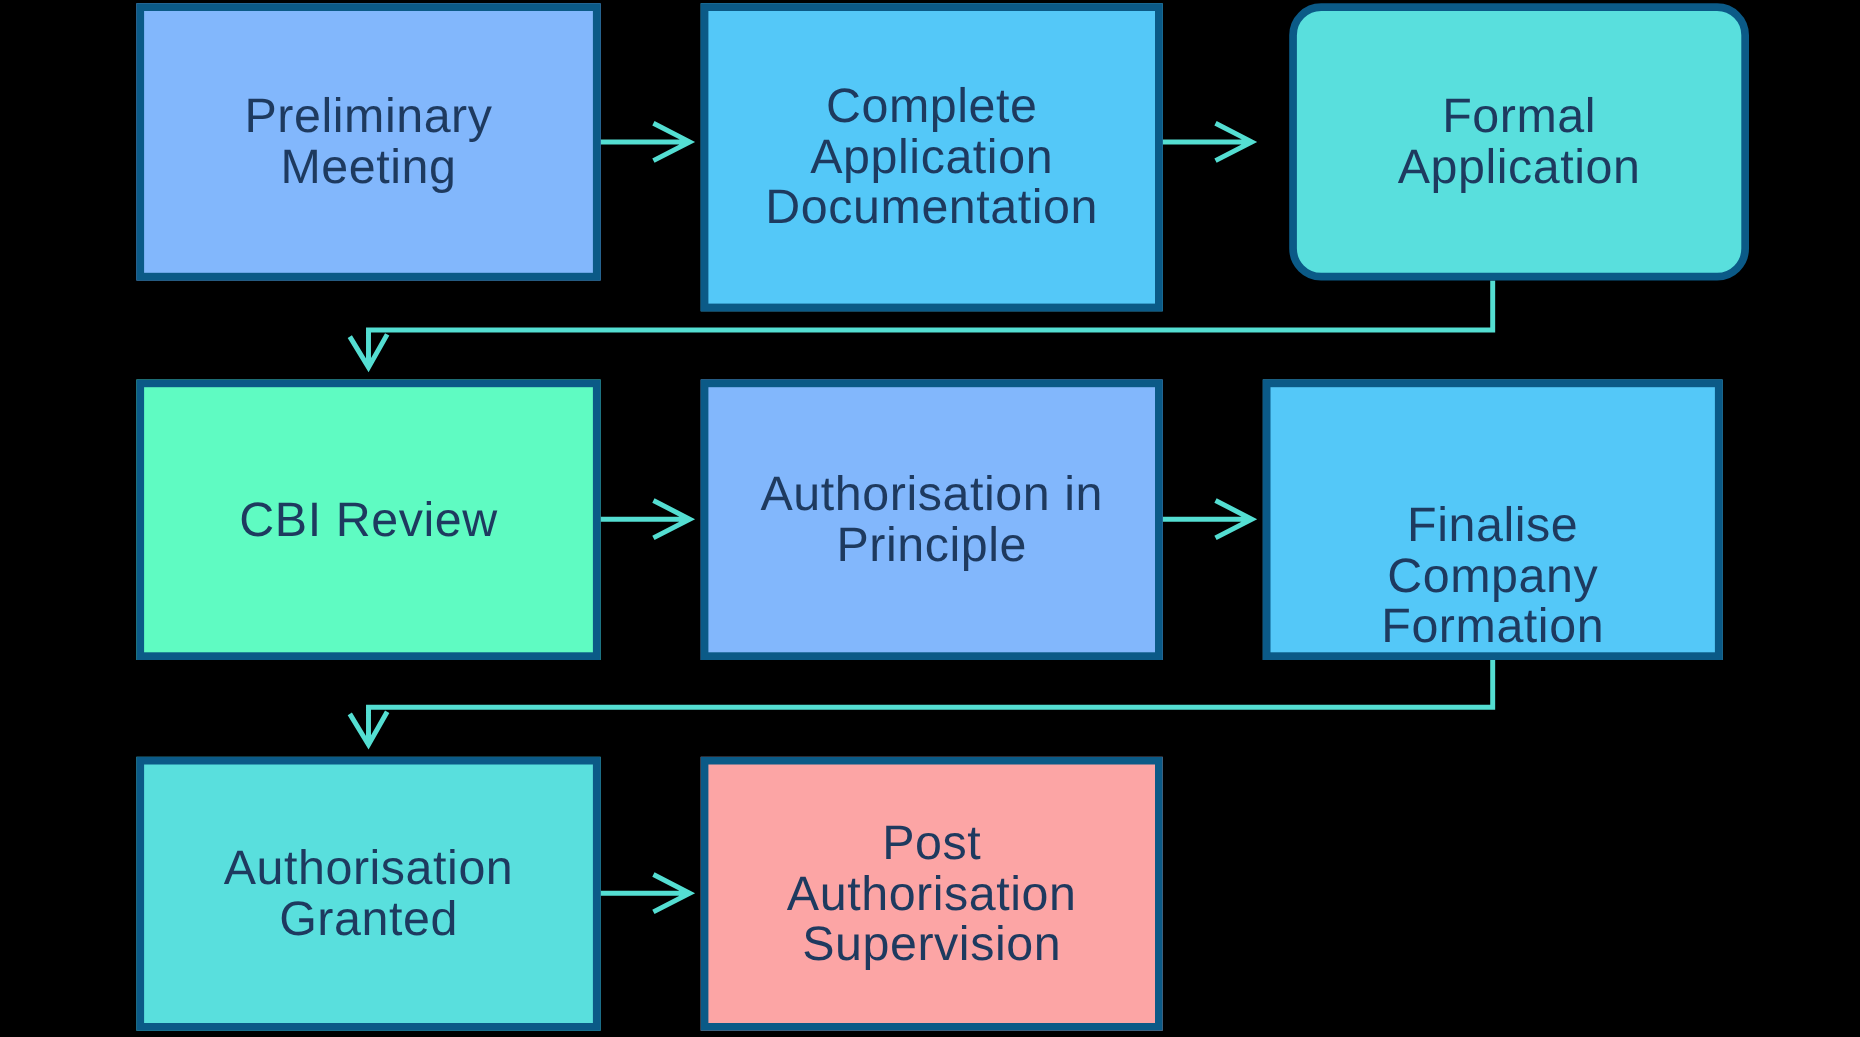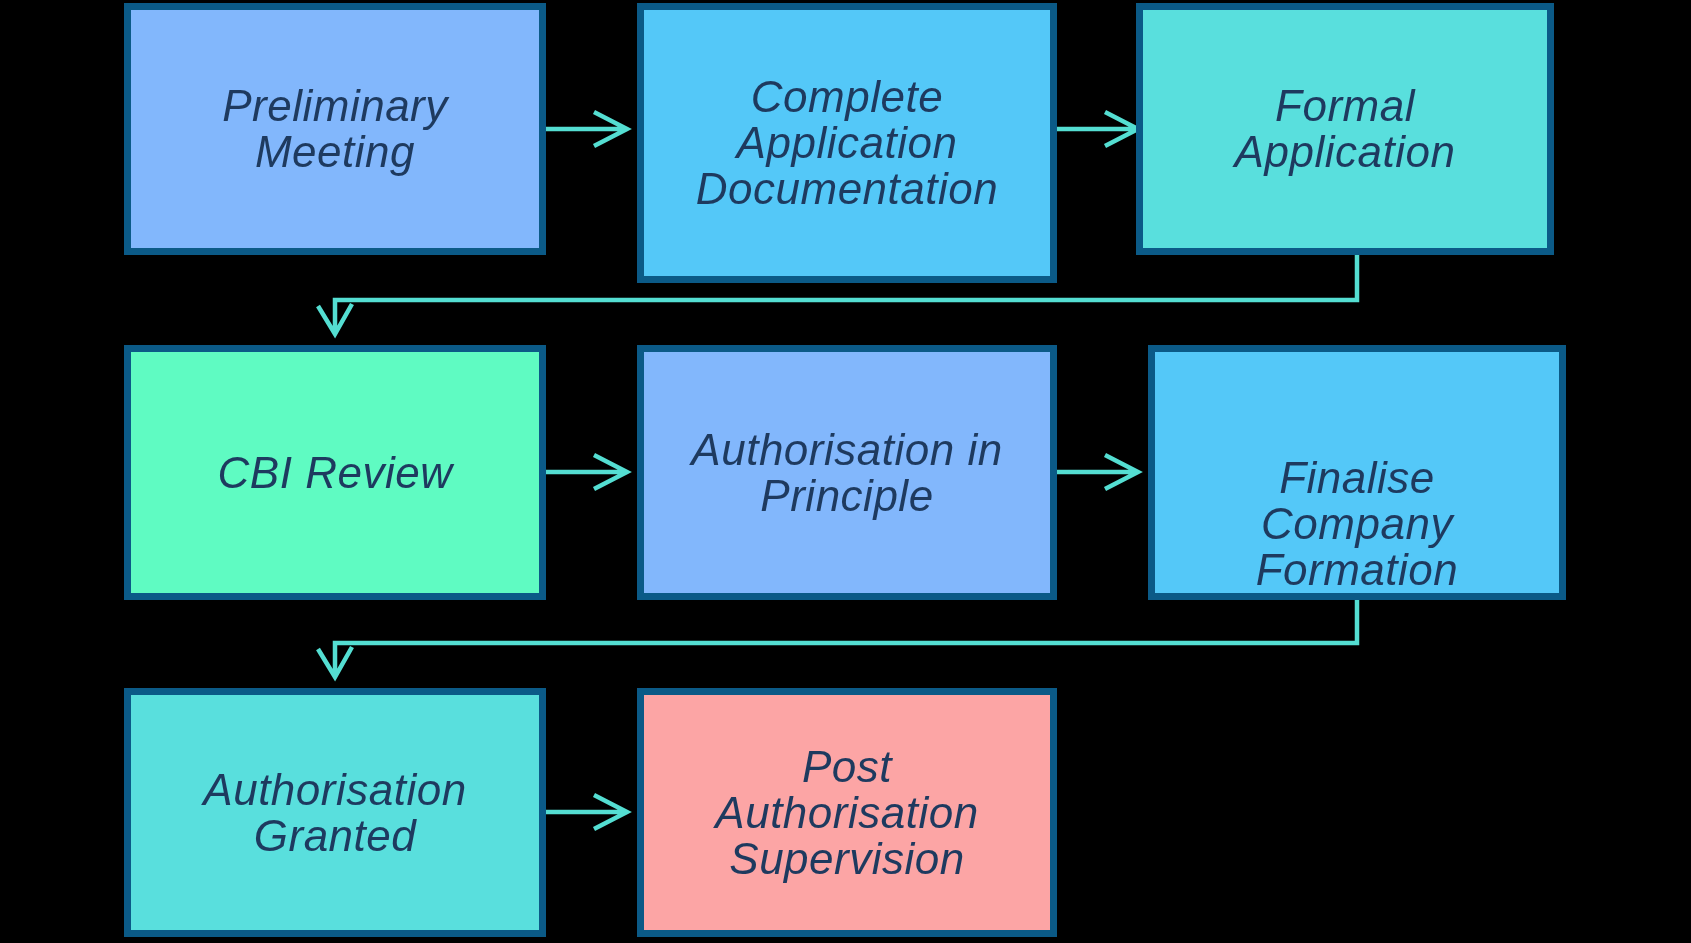--- a/index.html
+++ b/index.html
@@ -31,32 +31,31 @@
     stroke-linecap: butt;
     stroke-linejoin: miter;
   }
   .box {
     position: absolute;
     border: 7px solid var(--border);
     display: flex;
     align-items: center;
     justify-content: center;
     text-align: center;
-    font-style: italic;
   }
   .box .label {
     color: var(--text);
     font-size: 44px;
     line-height: 46px;
     letter-spacing: 0.5px;
     white-space: pre-line;
   }
   .b1 { left: 124px;  top: 3px;   width: 422px; height: 252px; }
   .b2 { left: 637px;  top: 3px;   width: 420px; height: 280px; }
-  .b3 { left: 1136px; top: 3px;   width: 418px; height: 252px; }
+  .b3 { left: 1172px; top: 3px;   width: 418px; height: 252px; border-radius: 29px; }
   .b4 { left: 124px;  top: 345px; width: 422px; height: 255px; }
   .b5 { left: 637px;  top: 345px; width: 420px; height: 255px; }
   .b6 { left: 1148px; top: 345px; width: 418px; height: 255px; }
   .b7 { left: 124px;  top: 688px; width: 422px; height: 249px; }
   .b8 { left: 637px;  top: 688px; width: 420px; height: 249px; }
 </style>
 </head>
 <body>
 
 <div class="canvas">

